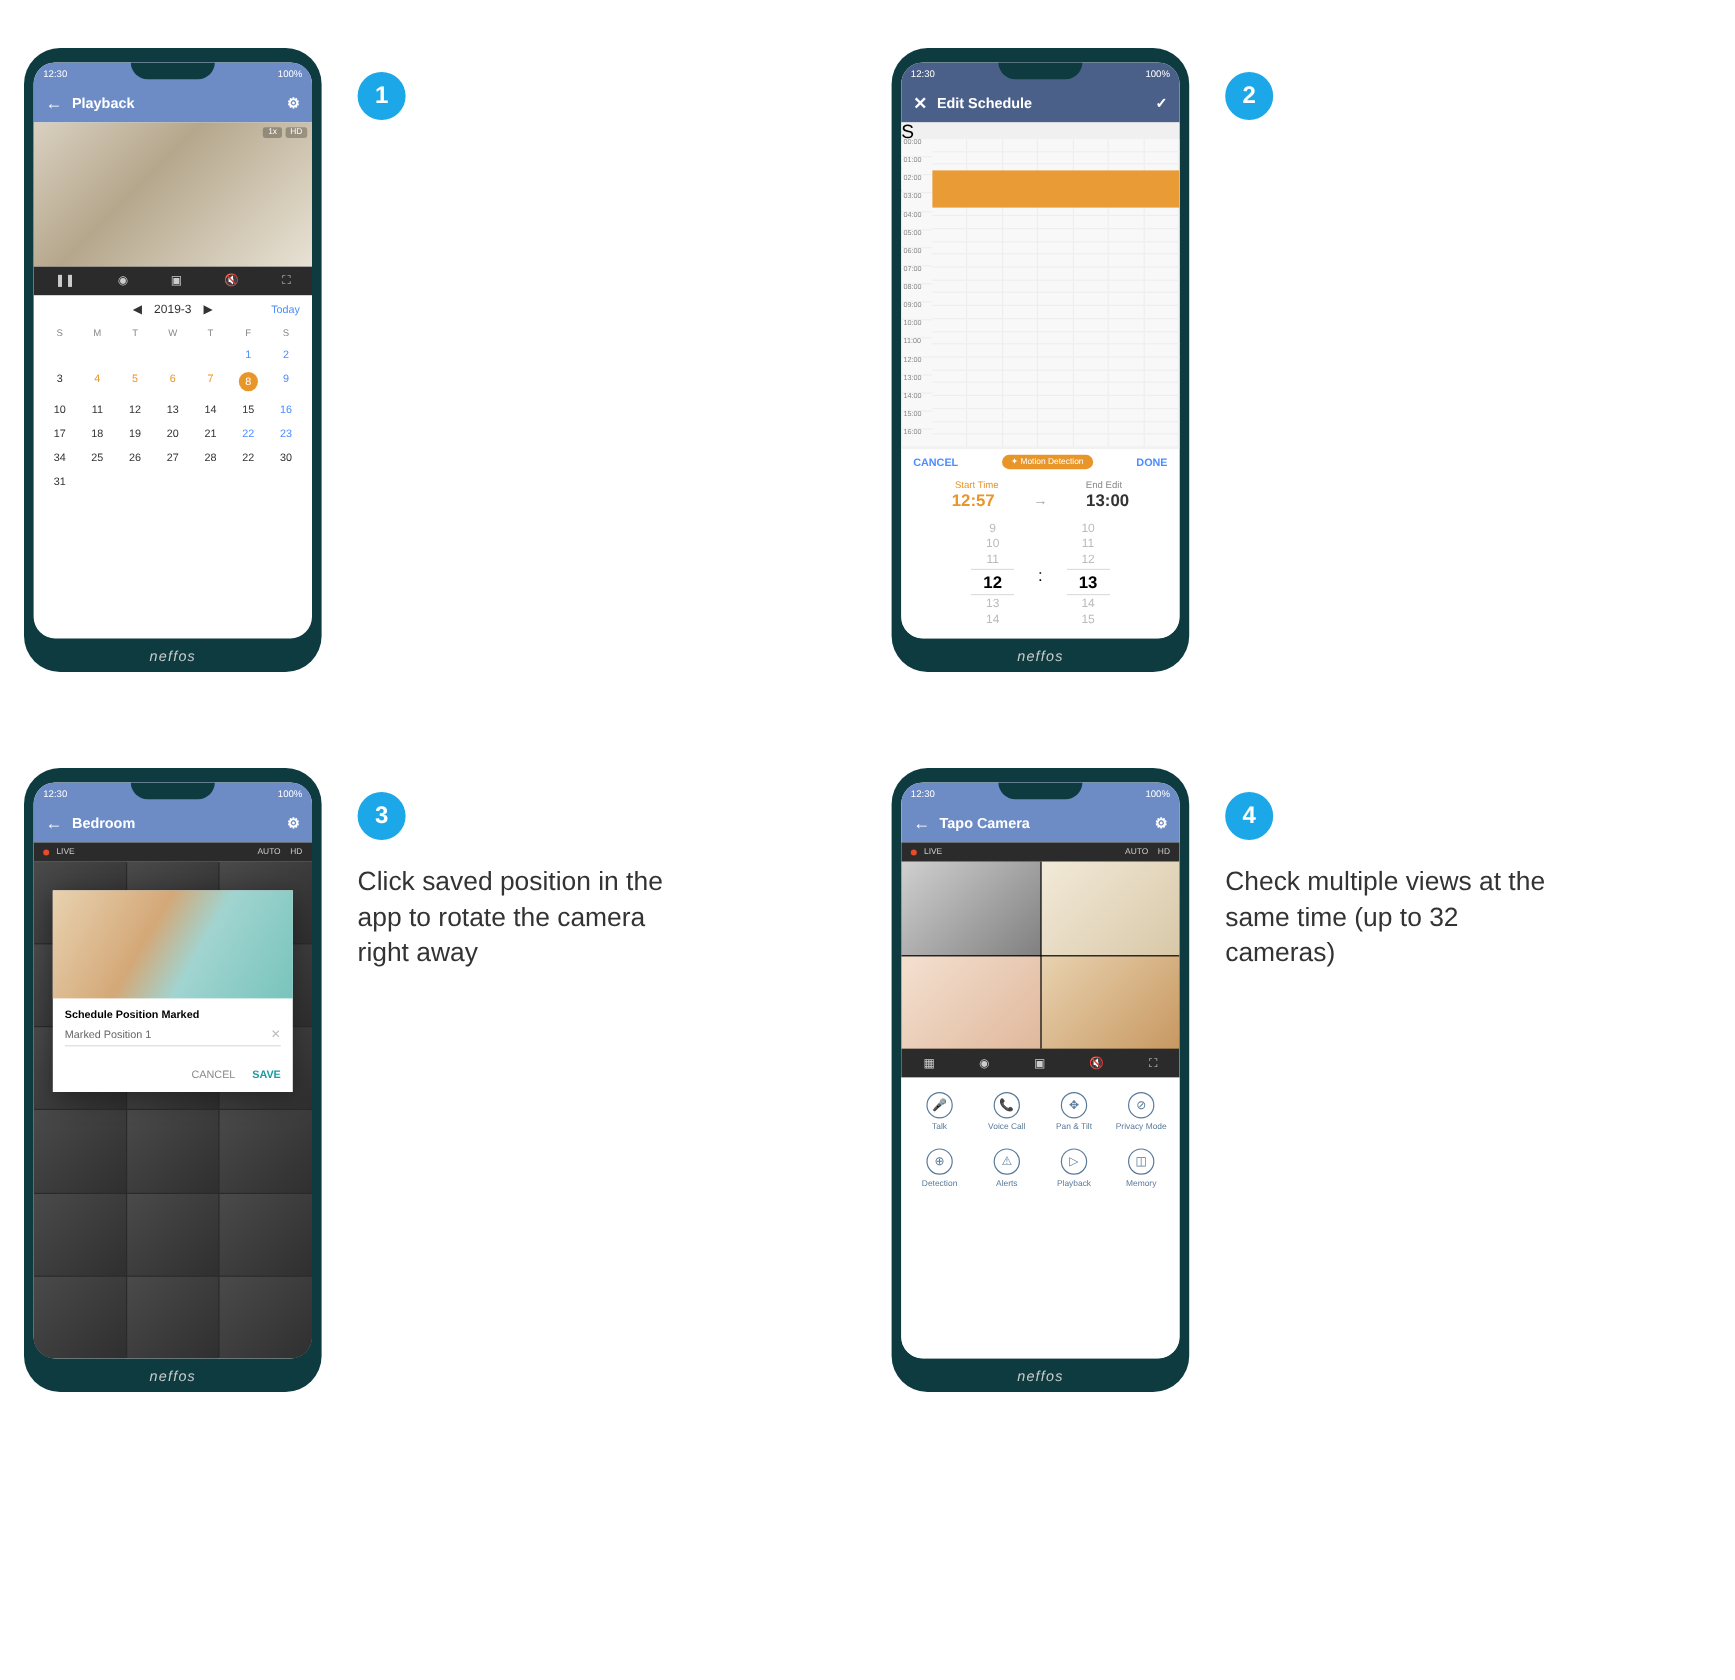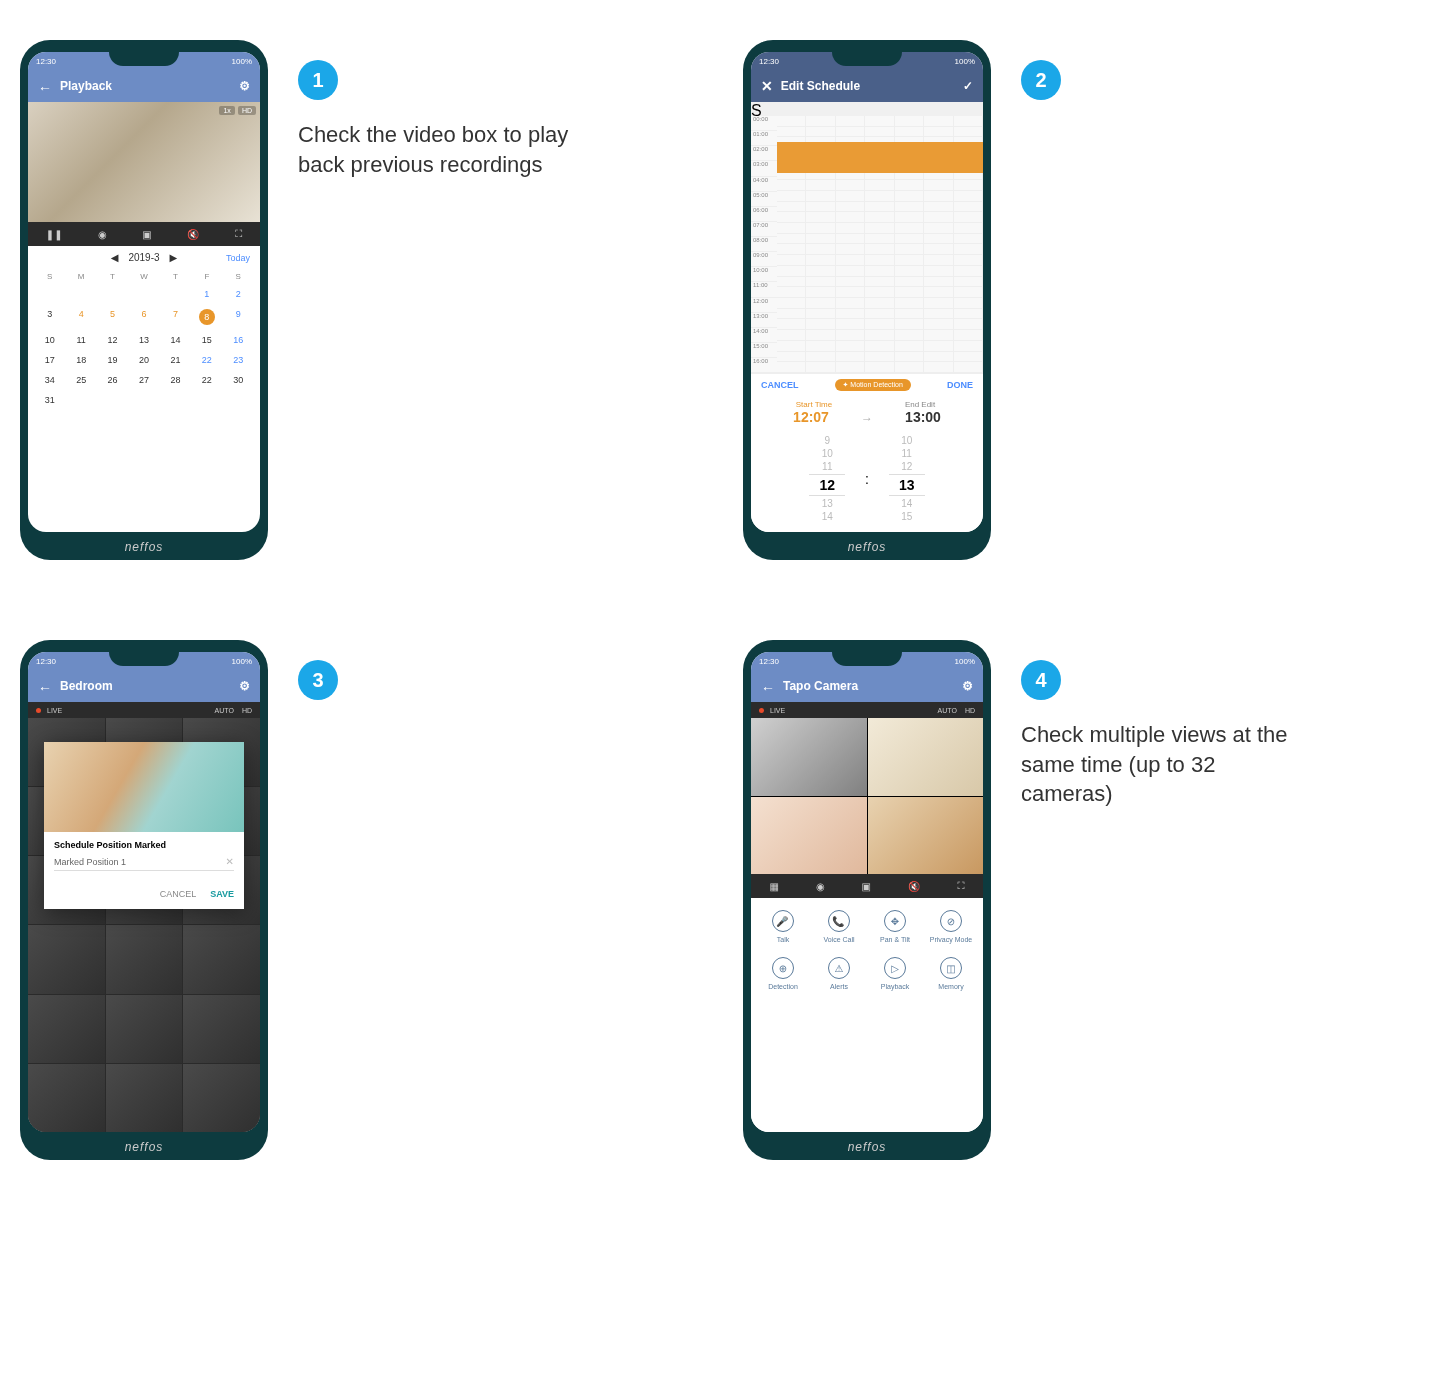--- a/index.html
+++ b/index.html
@@ -169,21 +169,20 @@
               <div class="d muted"></div>
               <div class="d muted"></div>
               <div class="d muted"></div>
               <div class="d muted"></div>
               <div class="d muted"></div>
             </div>
         </div>
       </div>
       <div class="descblock">
         <div class="numcircle">1</div>
-        <div class="desc">Check the video box to play back previous recordings</div>
       </div>
     </div>
 
     <div class="cell">
       <div class="phone">
         <div class="screen schedscreen">
           <div class="notch"></div>
           <div class="statusbar" style="background:#4a6089">
             <span>12:30</span>
             <span>100%</span>
@@ -400,21 +399,21 @@
             <div class="pickerhead">
               <span class="cancel">CANCEL</span>
               <span class="chip">✦ Motion Detection</span>
               <span class="done">DONE</span>
             </div>
             <div class="timecols">
               <div class="start">Start Time</div>
               <div>End Edit</div>
             </div>
             <div class="bigtimes">
-              <span class="t1">12:07</span>
+              <span class="t1">12:57</span>
               <span class="arrow">→</span>
               <span class="t2">13:00</span>
             </div>
             <div class="wheel">
               <div class="col" id="wheelH">
                   <div>9</div>
                   <div>10</div>
                   <div>11</div>
                   <div class="sel">12</div>
                   <div>13</div>
@@ -493,20 +492,21 @@
             </div>
             <div class="modalbtns">
               <span>CANCEL</span>
               <span class="save">SAVE</span>
             </div>
           </div>
         </div>
       </div>
       <div class="descblock">
         <div class="numcircle">3</div>
+        <div class="desc">Click saved position in the app to rotate the camera right away</div>
       </div>
     </div>
 
     <div class="cell">
       <div class="phone">
         <div class="screen">
           <div class="notch"></div>
           <div class="statusbar">
             <span>12:30</span>
             <span>100%</span>

